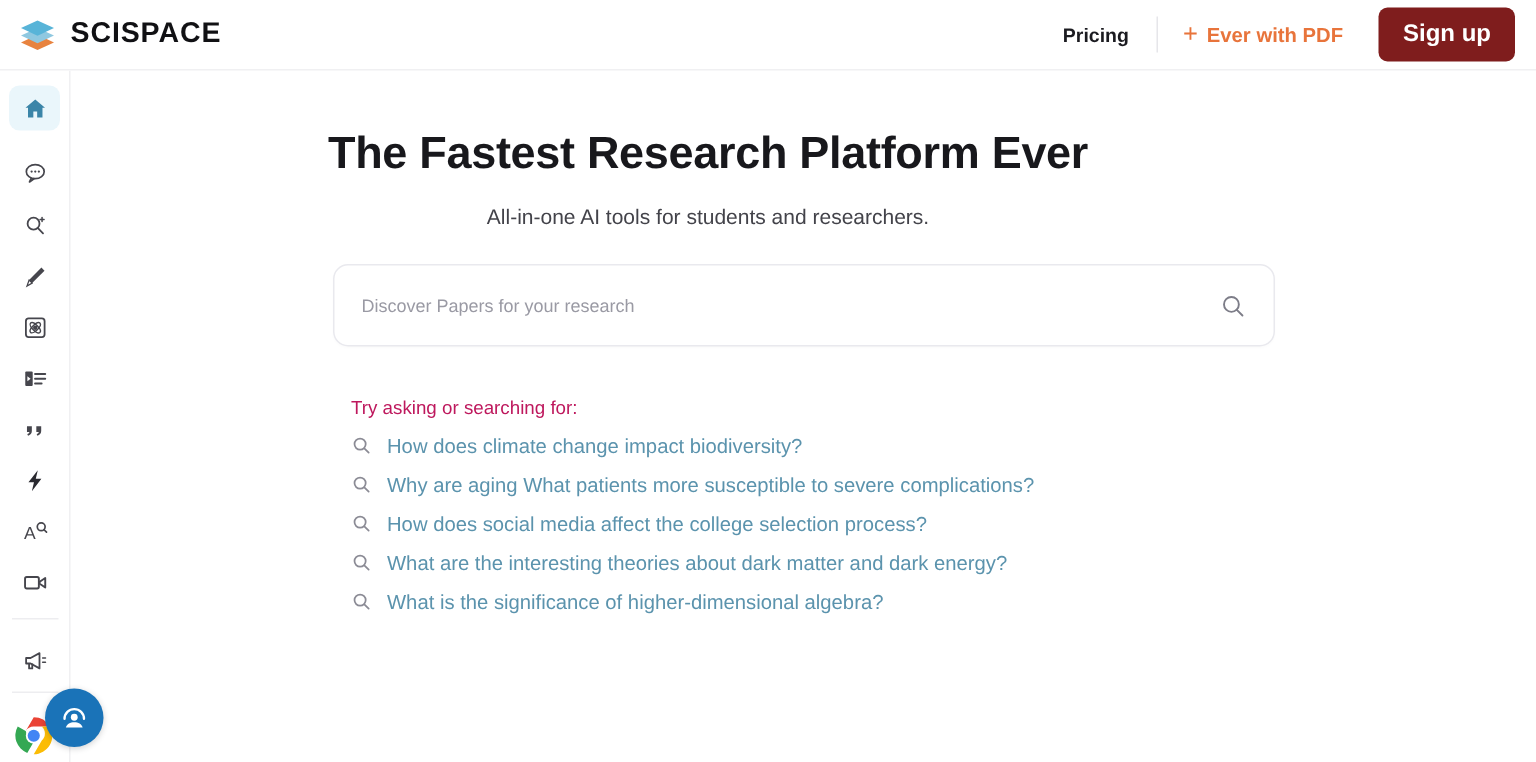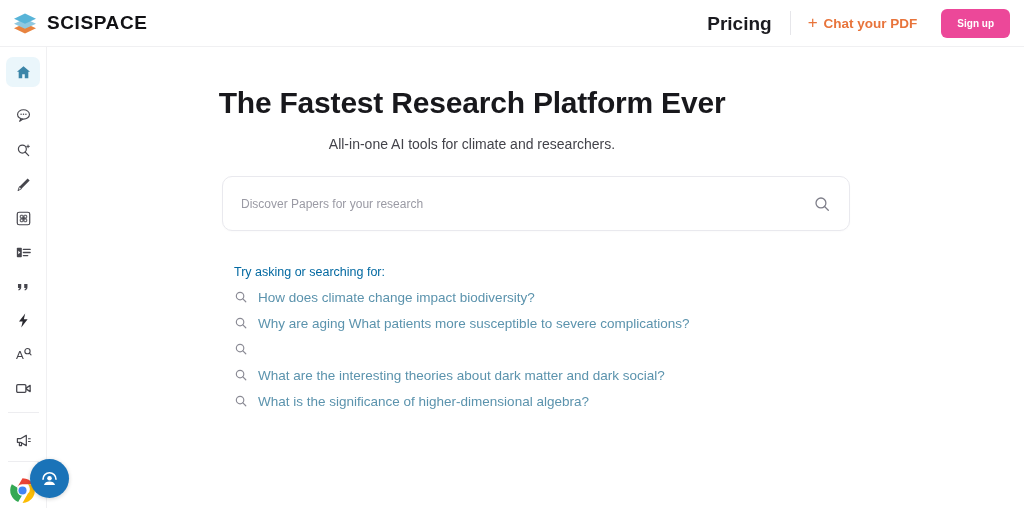--- a/index.html
+++ b/index.html
@@ -21,33 +21,33 @@
   }
   .brand { display: flex; align-items: center; margin-left: 12px; gap: 9px; }
   .brand-logo { width: 26px; height: 26px; position: relative; }
   .brand-name {
     font-size: 19px; font-weight: 700; letter-spacing: .6px; color: #111114;
   }
   .nav-right {
     margin-left: auto; display: flex; align-items: center; gap: 0; margin-right: 14px;
   }
   .nav-link {
-    font-size: 19px; font-weight: 700; color: #1b1b20;
+    font-size: 13px; font-weight: 700; color: #1b1b20;
     padding: 0 15px; line-height: 47px; white-space: nowrap;
   }
   .nav-divider { width: 1px; height: 24px; background: #e6e6ea; margin: 0 3px; }
   .chat-pdf {
     display: flex; align-items: center; gap: 6px;
     font-size: 13.5px; font-weight: 600; color: #e8743b;
     padding: 0 14px; white-space: nowrap;
   }
   .plus-icon { font-size: 17px; font-weight: 400; color: #e8743b; line-height: 1; margin-top: -1px; }
   .signup-btn {
-    background: #ec4899; color: #ffffff;
-    font-size: 10px; font-weight: 700;
+    background: #7f1d1d; color: #ffffff;
+    font-size: 16px; font-weight: 700;
     border: none; border-radius: 6px;
     padding: 9px 16px; margin-left: 10px; cursor: pointer;
     font-family: "Liberation Sans", sans-serif;
   }
 
   
   .sidebar {
     position: absolute; top: 47px; left: 0;
     width: 47px; height: 461px;
     background: #ffffff;
@@ -105,21 +105,21 @@
     padding: 0 16px 0 18px;
   }
   .search-input::placeholder { color: #9a9aa4; }
   .search-btn {
     background: transparent; border: none; cursor: pointer;
     padding: 0 18px 0 6px; display: flex; align-items: center;
   }
 
   .suggest-wrap { position: absolute; left: 186px; top: 218px; width: 620px; }
   .suggest-title {
-    font-size: 12.5px; color: #0369a1; margin-bottom: 11px; font-weight: 400;
+    font-size: 12.5px; color: #be185d; margin-bottom: 11px; font-weight: 400;
   }
   .suggest-item {
     display: flex; align-items: flex-start; gap: 10px;
     height: 26px; cursor: pointer;
   }
   .suggest-text {
     font-size: 13.5px; color: #5b93ad; font-weight: 400; white-space: nowrap;
   }
   .suggest-icon { width: 14px; height: 14px; flex: none; display: block; }
 </style>
@@ -136,21 +136,21 @@
       </svg>
     </div>
     <span class="brand-name">SCISPACE</span>
   </div>
 
   <div class="nav-right">
     <a class="nav-link">Pricing</a>
     <div class="nav-divider"></div>
     <a class="chat-pdf">
       <span class="plus-icon">+</span>
-      <span>Chat your PDF</span>
+      <span>Ever with PDF</span>
     </a>
     <button class="signup-btn">Sign up</button>
   </div>
 </div>
 
 <div class="sidebar">
 
   <div class="side-item active" style="top:10px;">
     <svg width="17" height="17" viewBox="0 0 24 24">
       <path d="M12 3.2 2.8 11h2.4v9.2h5v-5.6h3.6v5.6h5V11h2.4z" fill="#3b85a8"></path>
@@ -258,21 +258,21 @@
     <svg width="21" height="21" viewBox="0 0 24 24">
       <path d="M4.6 12.8a7.4 7.4 0 0 1 14.8 0" fill="none" stroke="#ffffff" stroke-width="1.8" stroke-linecap="round"></path>
       <circle cx="12" cy="11.6" r="2.6" fill="#ffffff"></circle>
       <path d="M5.6 19.4c.8-2.7 3.3-4 6.4-4s5.6 1.3 6.4 4z" fill="#ffffff"></path>
     </svg>
   </div>
 </div>
 
 <div class="main">
   <h1 class="hero-title">The Fastest Research Platform Ever</h1>
-  <p class="hero-sub">All-in-one AI tools for climate and researchers.</p>
+  <p class="hero-sub">All-in-one AI tools for students and researchers.</p>
 
   <div class="search-wrap">
     <input class="search-input" type="text" placeholder="Discover Papers for your research" style="">
     <button class="search-btn">
       <svg width="18" height="18" viewBox="0 0 24 24">
         <circle cx="10.6" cy="10.6" r="6.6" fill="none" stroke="#7d7d88" stroke-width="1.7"></circle>
         <line x1="15.4" y1="15.4" x2="20.4" y2="20.4" stroke="#7d7d88" stroke-width="1.7" stroke-linecap="round"></line>
       </svg>
     </button>
   </div>
@@ -294,28 +294,29 @@
         <line x1="15.2" y1="15.2" x2="20.2" y2="20.2" stroke="#8b8b95" stroke-width="2" stroke-linecap="round"></line>
       </svg>
       <span class="suggest-text">Why are aging What patients more susceptible to severe complications?</span>
     </div>
 
     <div class="suggest-item">
       <svg class="suggest-icon" viewBox="0 0 24 24">
         <circle cx="10.4" cy="10.4" r="6.4" fill="none" stroke="#8b8b95" stroke-width="2"></circle>
         <line x1="15.2" y1="15.2" x2="20.2" y2="20.2" stroke="#8b8b95" stroke-width="2" stroke-linecap="round"></line>
       </svg>
-    </div>
-
-    <div class="suggest-item">
-      <svg class="suggest-icon" viewBox="0 0 24 24">
-        <circle cx="10.4" cy="10.4" r="6.4" fill="none" stroke="#8b8b95" stroke-width="2"></circle>
-        <line x1="15.2" y1="15.2" x2="20.2" y2="20.2" stroke="#8b8b95" stroke-width="2" stroke-linecap="round"></line>
-      </svg>
-      <span class="suggest-text">What are the interesting theories about dark matter and dark social?</span>
+      <span class="suggest-text">How does social media affect the college selection process?</span>
+    </div>
+
+    <div class="suggest-item">
+      <svg class="suggest-icon" viewBox="0 0 24 24">
+        <circle cx="10.4" cy="10.4" r="6.4" fill="none" stroke="#8b8b95" stroke-width="2"></circle>
+        <line x1="15.2" y1="15.2" x2="20.2" y2="20.2" stroke="#8b8b95" stroke-width="2" stroke-linecap="round"></line>
+      </svg>
+      <span class="suggest-text">What are the interesting theories about dark matter and dark energy?</span>
     </div>
 
     <div class="suggest-item">
       <svg class="suggest-icon" viewBox="0 0 24 24">
         <circle cx="10.4" cy="10.4" r="6.4" fill="none" stroke="#8b8b95" stroke-width="2"></circle>
         <line x1="15.2" y1="15.2" x2="20.2" y2="20.2" stroke="#8b8b95" stroke-width="2" stroke-linecap="round"></line>
       </svg>
       <span class="suggest-text">What is the significance of higher-dimensional algebra?</span>
     </div>
   </div>

